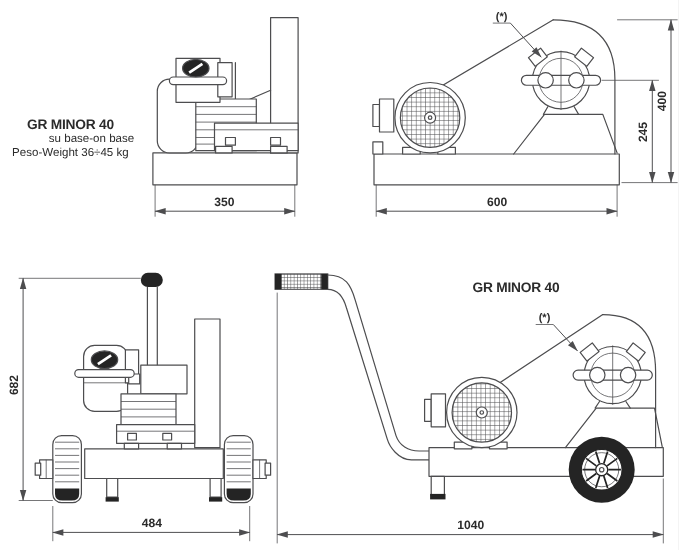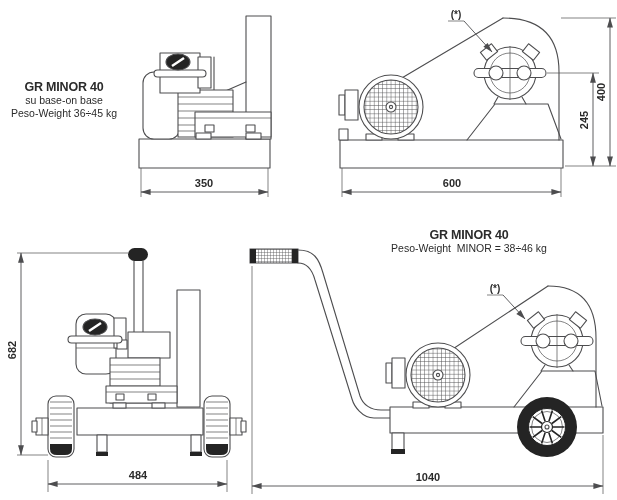--- a/index.html
+++ b/index.html
@@ -7,22 +7,22 @@
   }
   html,body{margin:0;padding:0;background:#e8e8e8;}
   .canvas{
     position:relative; width:617px; height:500px; background:var(--bg);
     font-family:"Liberation Sans", sans-serif; overflow:hidden;
   }
   .drawing-svg{position:absolute;left:0;top:0;}
   .caption{position:absolute;text-align:center;color:var(--text);}
   .caption-a{left:6px;top:80px;width:116px;}
   .caption-b{left:389px;top:228px;width:160px;}
-  .cap-title{font-size:12.5px;font-weight:bold;letter-spacing:-0.2px;line-height:14px;}
-  .cap-sub{font-size:10.5px;line-height:12.5px;}
+  .cap-title{font-size:12.5px;font-weight:bold;letter-spacing:-0.2px;line-height:14px;margin-top:26px;}
+  .cap-sub{font-size:10.5px;line-height:12.5px;text-align:right;}
   .cap-weight{font-size:10.5px;line-height:12.5px;white-space:pre;}
   
   .s  {stroke:var(--line);stroke-width:1.1;fill:none;stroke-linejoin:round;stroke-linecap:round;}
   .sw {stroke:var(--line);stroke-width:1.1;fill:#fff;stroke-linejoin:round;}
   .tn {stroke:var(--line);stroke-width:0.7;fill:none;}
   .dm {stroke:var(--line);stroke-width:0.9;fill:none;}
   .dk {fill:var(--dark);stroke:none;}
   .gr {fill:url(#pgrid);stroke:var(--line);stroke-width:1.1;}
   .ht {fill:url(#phatch);stroke:var(--line);stroke-width:1;}
   text.dt{fill:var(--text);font-family:"Liberation Sans",sans-serif;font-size:11px;font-weight:bold;text-anchor:middle;}
@@ -34,21 +34,20 @@
 <div class="canvas">
 
   <div class="caption caption-a">
     <div class="cap-title">GR MINOR 40</div>
     <div class="cap-sub">su base-on base</div>
     <div class="cap-weight">Peso-Weight 36÷45 kg</div>
   </div>
 
   <div class="caption caption-b">
     <div class="cap-title">GR MINOR 40</div>
-    <div class="cap-weight">Peso-Weight  MINOR = 38÷46 kg</div>
   </div>
 
   <svg class="drawing-svg" width="617" height="500" viewBox="0 0 617 500">
     <defs>
       <marker id="ah" viewBox="0 0 12 8" refX="11" refY="4" markerWidth="11" markerHeight="7.5" markerUnits="userSpaceOnUse" orient="auto-start-reverse">
         <path d="M0.5,0.8 L11.5,4 L0.5,7.2 Z" style="fill:var(--line)"></path>
       </marker>
       <pattern id="pgrid" width="4.2" height="4.2" patternUnits="userSpaceOnUse">
         <path d="M0,0.3 H4.2 M0.3,0 V4.2" stroke="var(--line)" stroke-width="0.55" fill="none"></path>
       </pattern>

